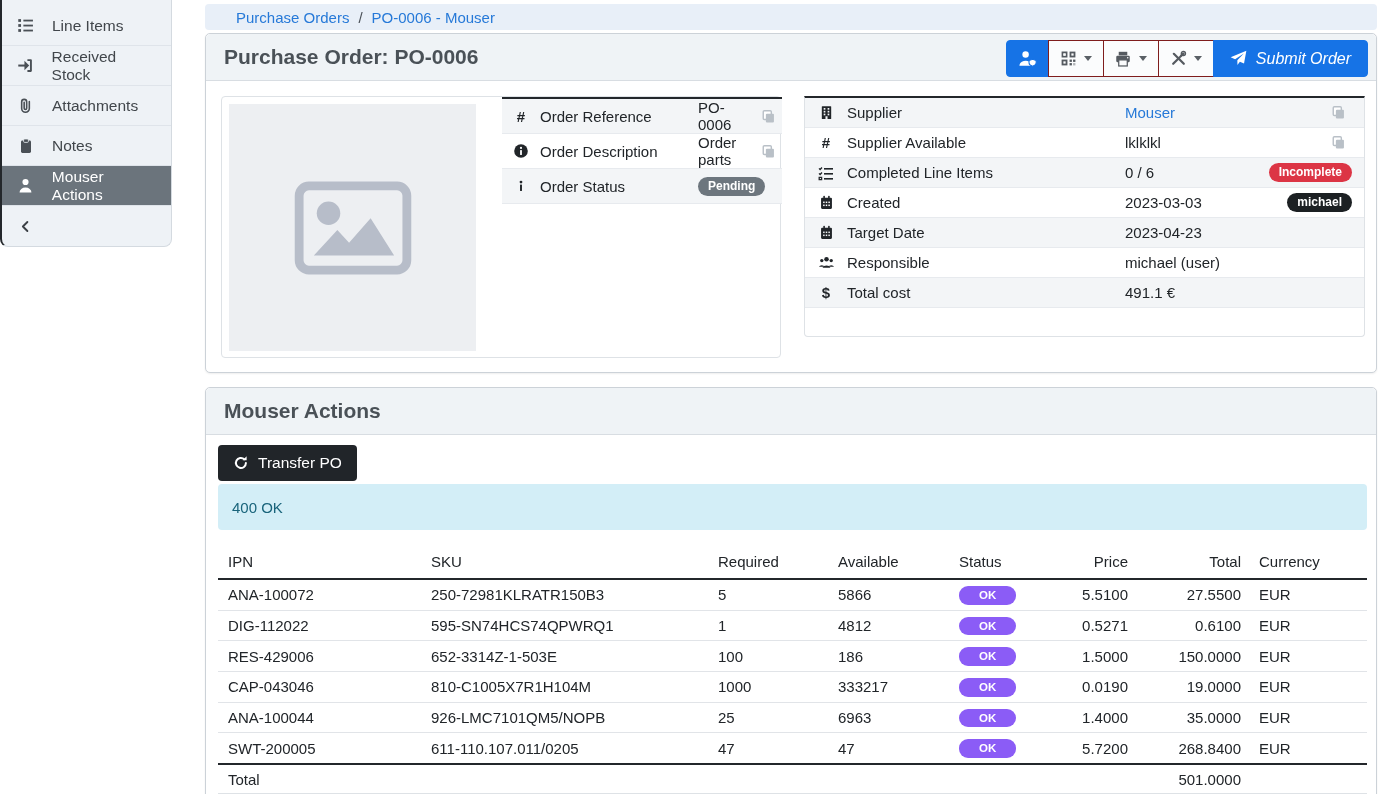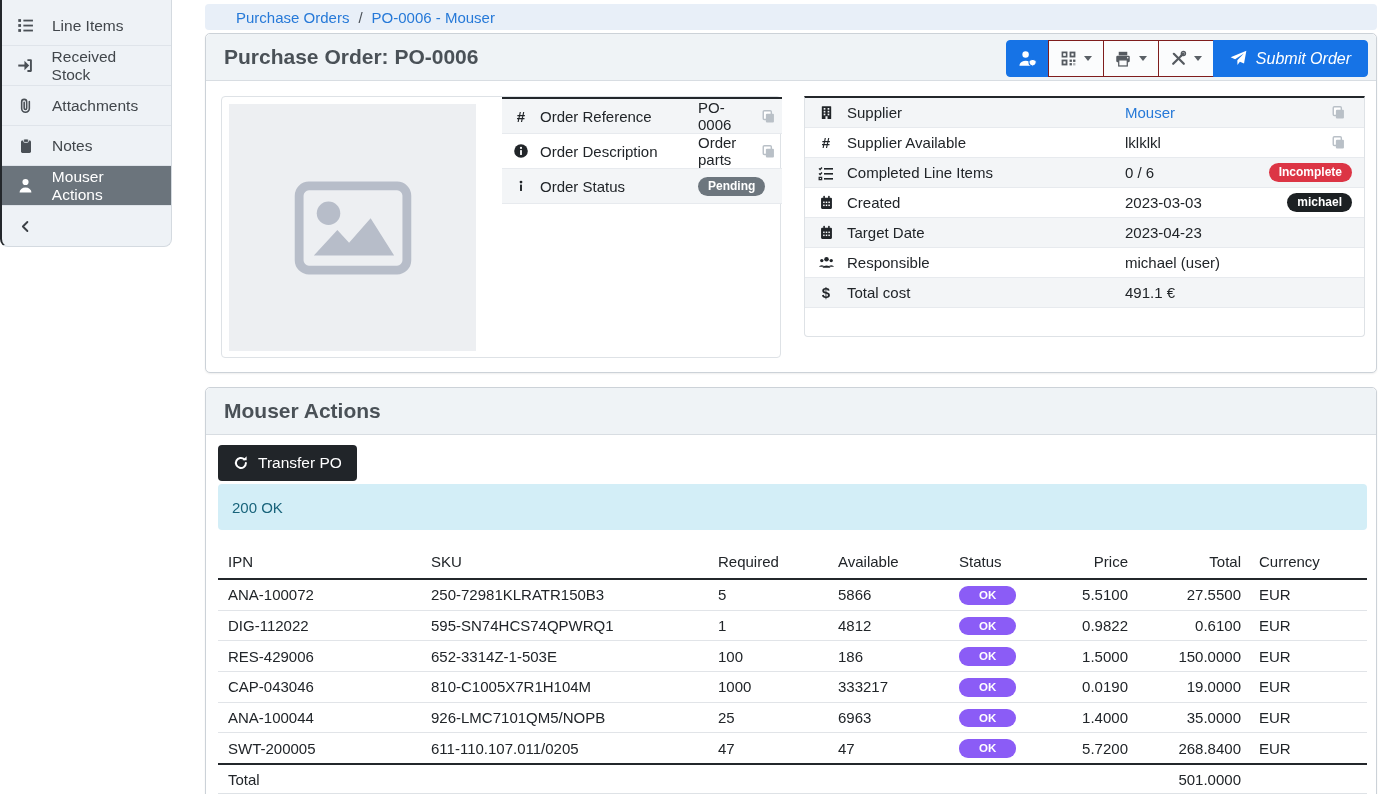--- a/index.html
+++ b/index.html
@@ -449,21 +449,21 @@
     <span>
       <svg width="16" height="16" viewBox="0 0 16 16" fill="none">
           <path d="M12.9 8a5 5 0 1 1-1.6-3.7" stroke="#fff" stroke-width="2" stroke-linecap="round"></path>
           <path d="M13.6 1.2v4h-4z" fill="#fff"></path>
         </svg>
     </span>
     <span>Transfer PO</span>
   </button>
 
   <div class="alert-info">
-    <span>200 OK</span>
+    <span>400 OK</span>
   </div>
 
   <table class="data">
     <colgroup>
       <col style="width:203px">
         <col style="width:287px">
         <col style="width:120px">
         <col style="width:121px">
       <col style="width:100px">
         <col style="width:87px">
@@ -492,21 +492,21 @@
         <td class="num">5.5100</td>
         <td class="num">27.5500</td>
         <td>EUR</td>
       </tr>
       <tr>
         <td>DIG-112022</td>
         <td>595-SN74HCS74QPWRQ1</td>
         <td>1</td>
         <td>4812</td>
         <td><span class="badge badge-ok">OK</span></td>
-        <td class="num">0.9822</td>
+        <td class="num">0.5271</td>
         <td class="num">0.6100</td>
         <td>EUR</td>
       </tr>
       <tr>
         <td>RES-429006</td>
         <td>652-3314Z-1-503E</td>
         <td>100</td>
         <td>186</td>
         <td><span class="badge badge-ok">OK</span></td>
         <td class="num">1.5000</td>

